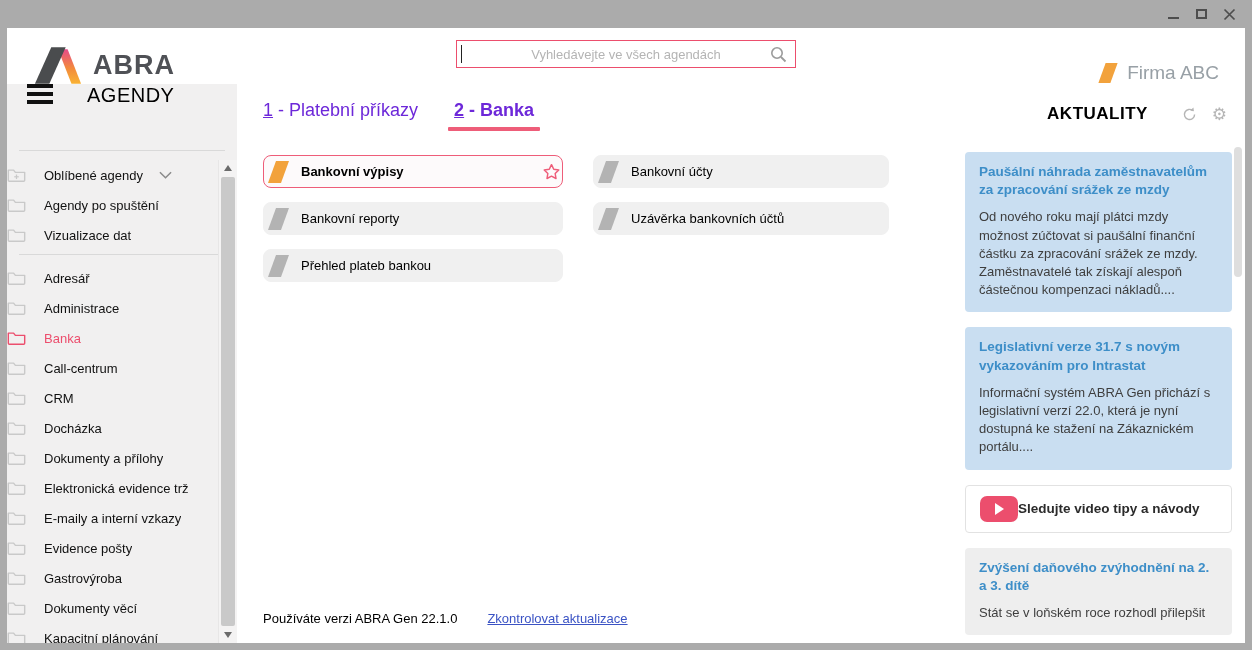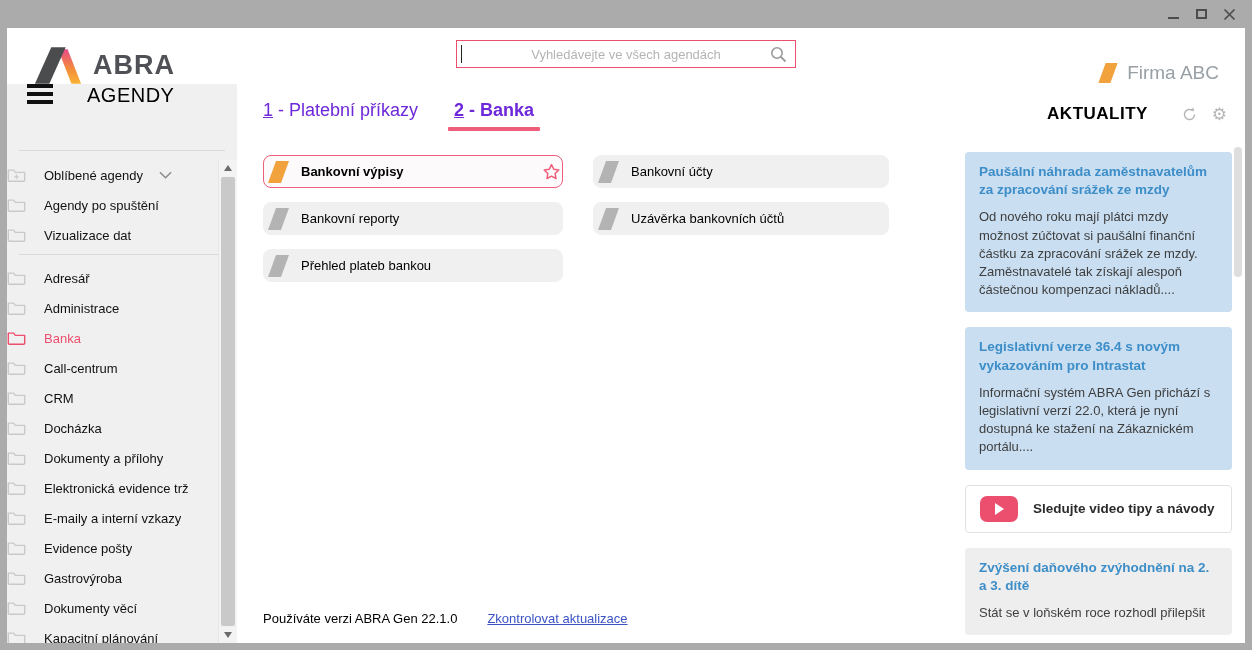--- a/index.html
+++ b/index.html
@@ -95,21 +95,21 @@
   .news-head{position:relative;height:46px;padding-top:20px;display:flex;justify-content:center}
   .news-title{font-size:17px;font-weight:bold;color:#000;letter-spacing:.5px}
   .news-actions{position:absolute;right:18px;top:22px;display:flex;gap:14px}
   .news-actions .icon-btn{cursor:pointer;display:flex;align-items:center}
   .gear-glyph{font-family:"DejaVu Sans",sans-serif;font-size:17px;color:#b5b5b5;line-height:1}
   .cards{position:absolute;top:68px;left:15px;right:13px;bottom:0;overflow:hidden;display:flex;flex-direction:column;gap:15px}
   .card{background:var(--card-blue);border-radius:4px;padding:11px 14px 13px 14px}
   .card-title{color:var(--card-title);font-weight:bold;font-size:13.5px;line-height:1.35;margin-bottom:9px}
   .card-body{color:#3e3e3e;font-size:13px;line-height:1.4}
   .card--gray{background:#eee}
-  .card--video{background:#fff;border:1px solid #e2e2e2;display:flex;align-items:center;gap:15px;padding:10px 14px}
+  .card--video{background:#fff;border:1px solid #e2e2e2;display:flex;align-items:center;padding:10px 14px}
   .yt-icon{width:38px;height:26px;background:var(--accent);border-radius:7px;position:relative;flex:none}
   .yt-icon::after{content:"";position:absolute;left:15px;top:7px;width:0;height:0;border-left:9px solid #fff;border-top:6px solid transparent;border-bottom:6px solid transparent}
   .video-label{font-size:13.5px;font-weight:bold;color:#2b2b2b}
   .news-scroll{position:absolute;right:3px;top:63px;width:8px;height:130px;background:#dedede;border-radius:4px}
 </style>
 </head>
 <body>
 
 <div class="frame">
 
@@ -423,21 +423,21 @@
         <div class="cards">
 
             <div class="card">
 
               <div class="card-title">Paušální náhrada zaměstnavatelům za zpracování srážek ze mzdy</div>
               <div class="card-body">Od nového roku mají plátci mzdy možnost zúčtovat si paušální finanční částku za zpracování srážek ze mzdy. Zaměstnavatelé tak získají alespoň částečnou kompenzaci nákladů....</div>
             </div>
 
             <div class="card">
 
-              <div class="card-title">Legislativní verze 36.4 s novým vykazováním pro Intrastat</div>
+              <div class="card-title">Legislativní verze 31.7 s novým vykazováním pro Intrastat</div>
               <div class="card-body">Informační systém ABRA Gen přichází s legislativní verzí 22.0, která je nyní dostupná ke stažení na Zákaznickém portálu....</div>
             </div>
 
             <div class="card card--video-host" style="background: rgb(255, 255, 255); border: 1px solid rgb(226, 226, 226); display: flex; align-items: center; padding: 10px 14px;">
               <div class="video-row card--video" style="border:none;padding:0;background:transparent">
                 <span class="yt-icon"></span>
                 <span class="video-label">Sledujte video tipy a návody</span>
               </div>
 
             </div>

